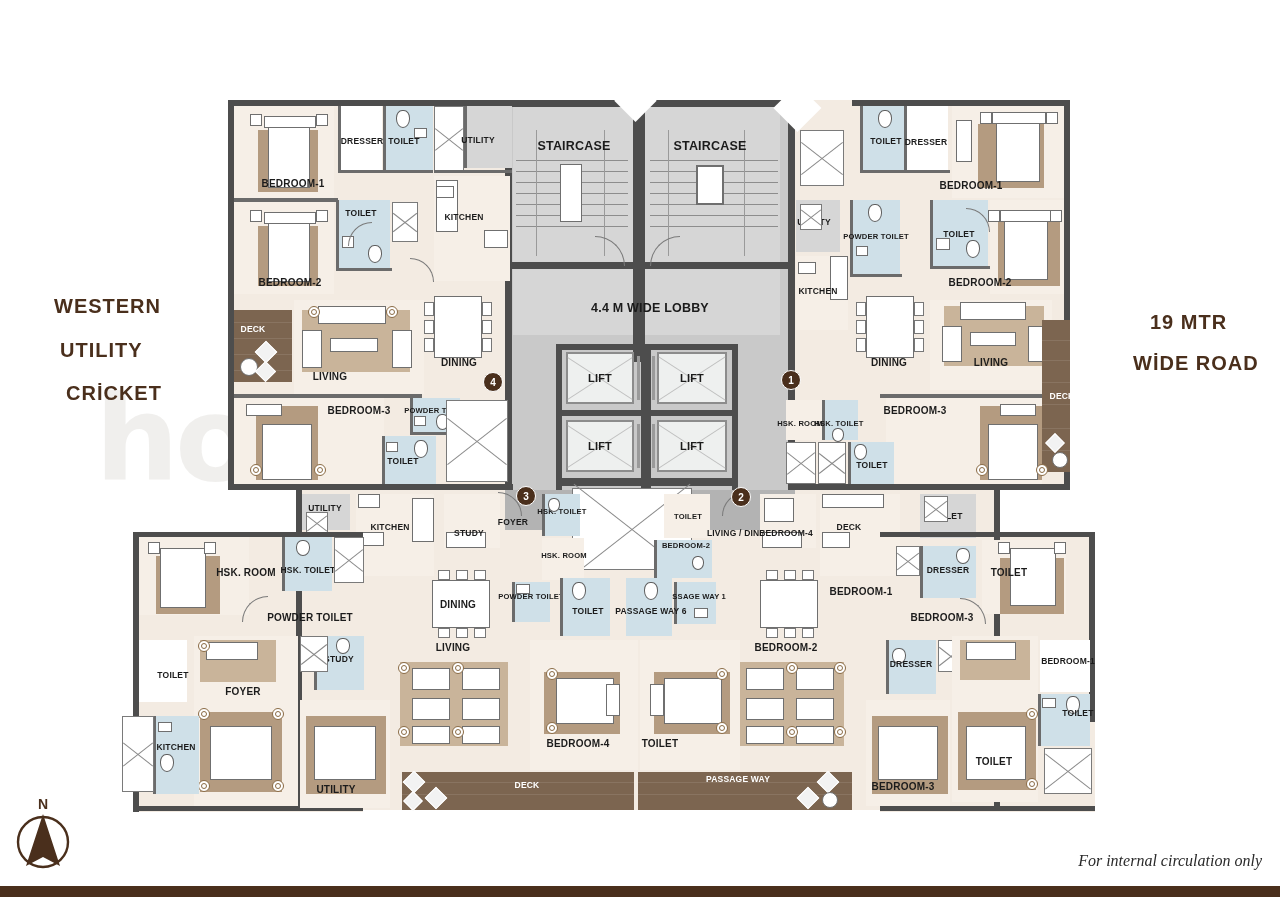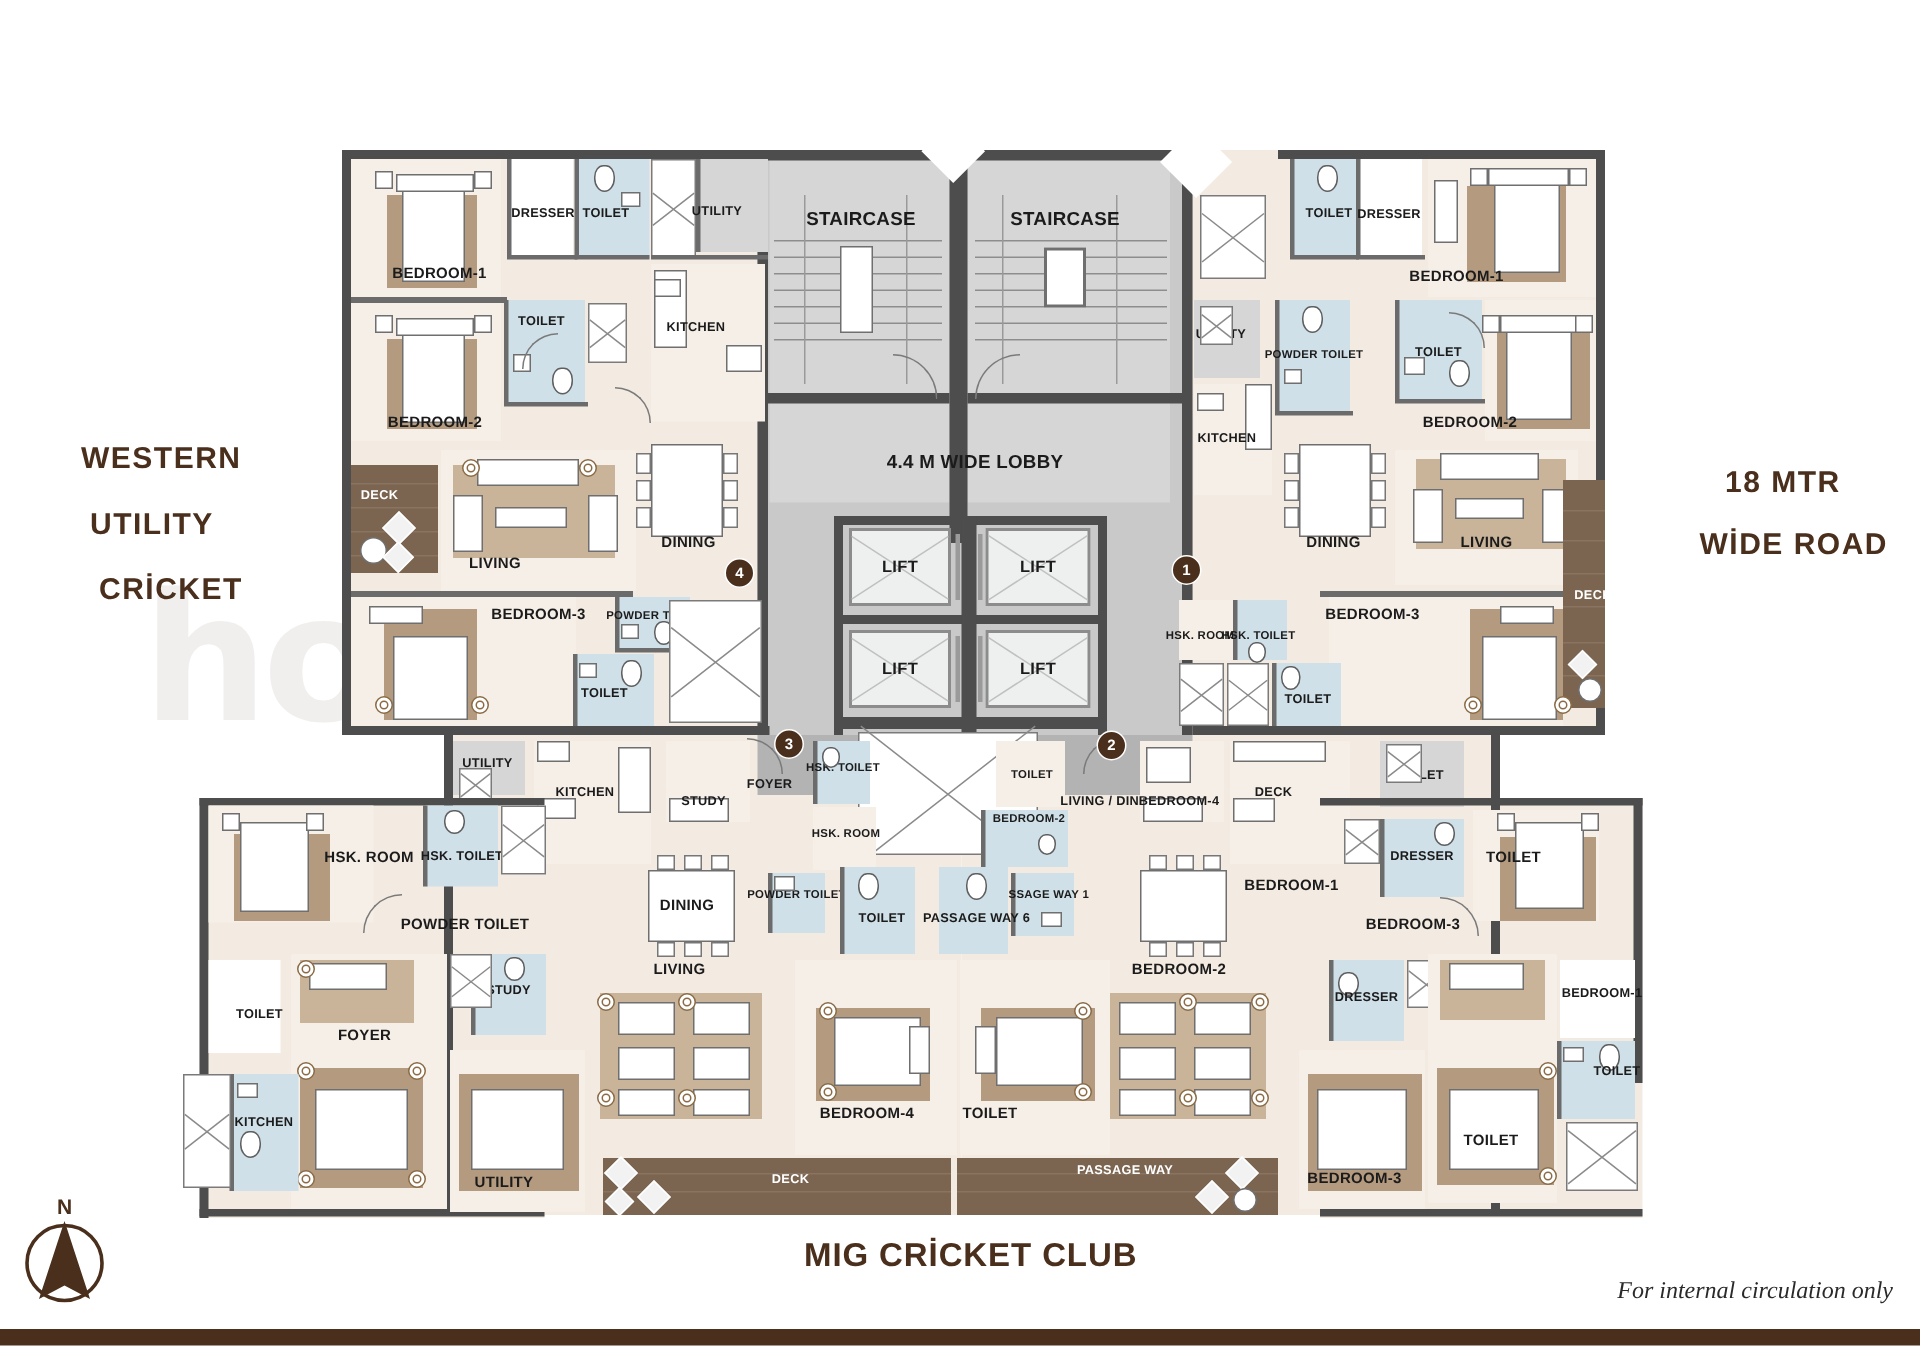--- a/index.html
+++ b/index.html
@@ -117,23 +117,22 @@
 <body>
 
 <div id="plan">
 
 
   <div class="watermark">housing.com</div>
 
   <div class="sideword" style="left:54px;top:295px;">WESTERN</div>
   <div class="sideword" style="left:60px;top:339px;">UTILITY</div>
   <div class="sideword" style="left:66px;top:382px;">CRİCKET</div>
-  <div class="sideword" style="left:1150px;top:311px;">18 MTR</div>
+  <div class="sideword" style="left:1150px;top:311px;">19 MTR</div>
   <div class="sideword" style="left:1133px;top:352px;">WİDE ROAD</div>
-  <div class="bottomword" style="left:536px;top:824px;">MIG CRİCKET CLUB</div>
 
   <div class="compass">
     <div class="n">N</div>
     <svg width="62" height="58" viewBox="0 0 62 58">
       <circle cx="31" cy="30" r="25" fill="none" stroke="#4a2f1c" stroke-width="2.4"></circle>
       <path d="M31 2 L48 54 L31 45 L14 54 Z" fill="#4a2f1c"></path>
     </svg>
   </div>
 
   <div class="footnote">For internal circulation only</div>
@@ -654,21 +653,21 @@
     <div class="room fl-carpet" style="left:654px;top:672px;width:76px;height:62px;"></div>
     <div class="bed" style="left:664px;top:678px;width:58px;height:46px;"></div>
     <div class="fix" style="left:650px;top:684px;width:14px;height:32px;"></div>
     <div class="lamp" style="left:716px;top:668px;width:12px;height:12px;"></div>
     <div class="lamp" style="left:716px;top:722px;width:12px;height:12px;"></div>
     <div class="lbl" style="left:660px;top:744px;">TOILET</div>
 
     <div class="room fl-wood" style="left:638px;top:772px;width:214px;height:38px;"></div>
     <div class="deckplank" style="left:638px;top:782px;width:214px;"></div>
     <div class="deckplank" style="left:638px;top:794px;width:214px;"></div>
-    <div class="lbl sm white" style="left:738px;top:780px;margin-left:12px;">PASSAGE WAY</div>
+    <div class="lbl sm white" style="left:738px;top:780px;">PASSAGE WAY</div>
     <div class="dia" style="left:820px;top:774px;width:16px;height:16px;"></div>
     <div class="dia" style="left:800px;top:790px;width:16px;height:16px;"></div>
     <div class="circ" style="left:822px;top:792px;width:16px;height:16px;"></div>
 
     <div class="wallk" style="left:880px;top:532px;width:215px;height:5px;"></div>
     <div class="wallk" style="left:1089px;top:532px;width:6px;height:190px;"></div>
     <div class="wallk" style="left:880px;top:806px;width:215px;height:5px;"></div>
 
     <div class="room fl-blue" style="left:888px;top:640px;width:48px;height:54px;"></div>
     <div class="wall" style="left:886px;top:640px;width:2.5px;height:54px;"></div>

